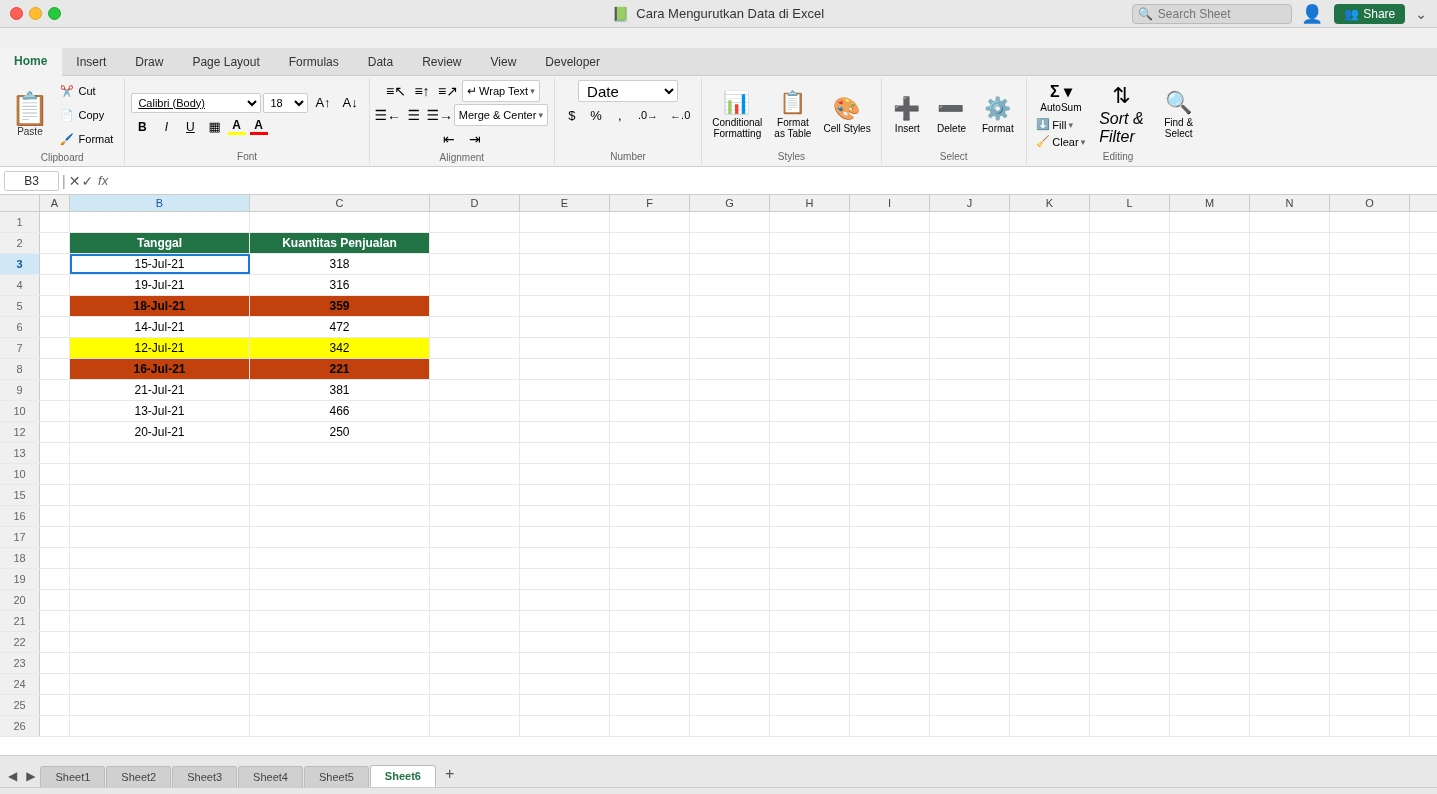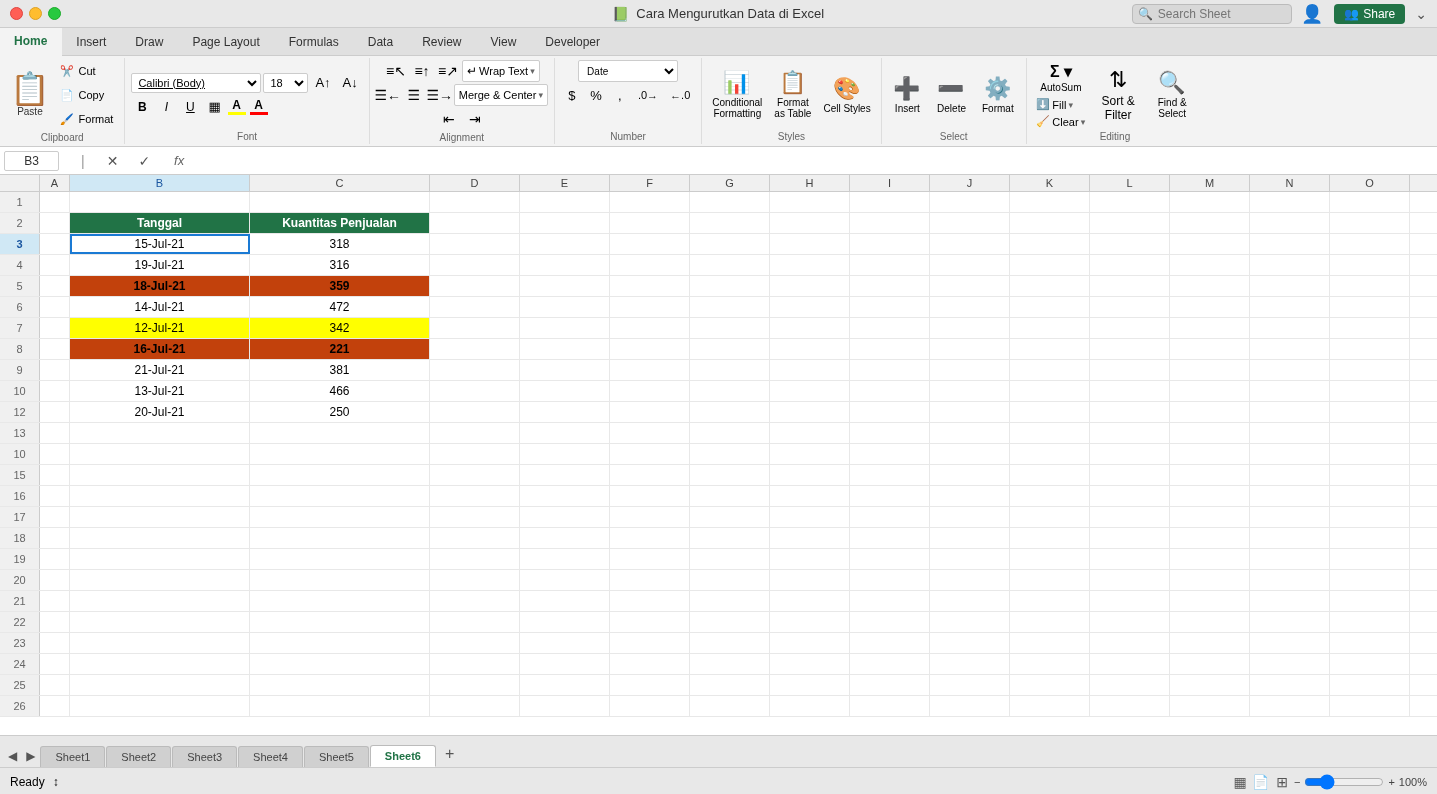--- a/index.html
+++ b/index.html
@@ -28,20 +28,21 @@
       background: #d8d8d8; border: 1px solid #bbb; border-radius: 4px;
       padding: 2px 6px; width: 160px; gap: 4px;
     }
     #search-sheet-box input { background: transparent; border: none; outline: none; font-size: 12px; width: 120px; color: #15803d; }
     .user-icon { font-size: 18px; color: #555; }
 
     
     #ribbon {
       background: #f3f3f3;
       border-bottom: 1px solid #ccc;
+      margin-top: 20px;
     }
     #ribbon-tabs {
       display: flex;
       background: #e0e0e0;
       border-bottom: 1px solid #ccc;
       height: 28px;
     }
     .ribbon-tab {
       padding: 0 14px;
       font-size: 12px;
@@ -108,31 +109,31 @@
     .font-controls { display: flex; flex-direction: column; gap: 2px; }
     .font-row1 { display: flex; align-items: center; gap: 2px; }
     .font-row2 { display: flex; align-items: center; gap: 2px; }
     .font-select { font-size: 11px; border: 1px solid #ccc; border-radius: 2px; background: white; padding: 1px 2px; height: 20px; width: 130px; text-decoration: underline; }
     .font-size-select { font-size: 11px; border: 1px solid #ccc; border-radius: 2px; background: white; padding: 1px 2px; height: 20px; width: 45px; }
     .font-btn { font-size: 12px; padding: 1px 4px; border: 1px solid transparent; border-radius: 2px; cursor: pointer; background: transparent; min-width: 22px; height: 22px; display: flex; align-items: center; justify-content: center; }
     .bold { font-weight: bold; }
     .italic-b { font-style: italic; }
     .underline-b { text-decoration: underline; }
     .align-btn { font-size: 14px; padding: 2px; cursor: pointer; border-radius: 2px; display: flex; align-items: center; justify-content: center; width: 24px; height: 22px; }
-    .num-format-select { font-size: 10px; border: 1px solid #ccc; border-radius: 2px; background: white; padding: 1px 4px; height: 22px; width: 100px; }
+    .num-format-select { font-size: 15px; border: 1px solid #ccc; border-radius: 2px; background: white; padding: 1px 4px; height: 22px; width: 100px; }
 
     
     #formula-bar {
       display: flex;
       align-items: center;
       height: 28px;
       background: white;
       border-bottom: 1px solid #ccc;
       padding: 0 4px;
-      gap: 20px;
+      gap: 1px;
     }
     #cell-ref {
       width: 55px;
       border: 1px solid #ccc;
       border-radius: 2px;
       font-size: 12px;
       padding: 2px 4px;
       text-align: center;
       color: #333;
     }
@@ -564,21 +565,21 @@
             <span class="small-arrow">▾</span>
           </div>
           <div class="clear-small-btn">
             <span>🧹</span>
             <span>Clear</span>
             <span class="small-arrow">▾</span>
           </div>
         </div>
         <div class="sort-filter-btn">
           <span style="font-size:22px;">⇅</span>
-          <span style="font-size:12px;text-align:center;">Sort &amp;<br>Filter</span>
+          <span style="font-size:16px;font-style:italic;">Sort &amp;<br>Filter</span>
         </div>
         <div class="find-select-btn">
           <span style="font-size:22px;">🔍</span>
           <span style="font-size:10px;text-align:center;">Find &amp;<br>Select</span>
         </div>
       </div>
       <div class="ribbon-group-label">Editing</div>
     </div>
 
   </div>

